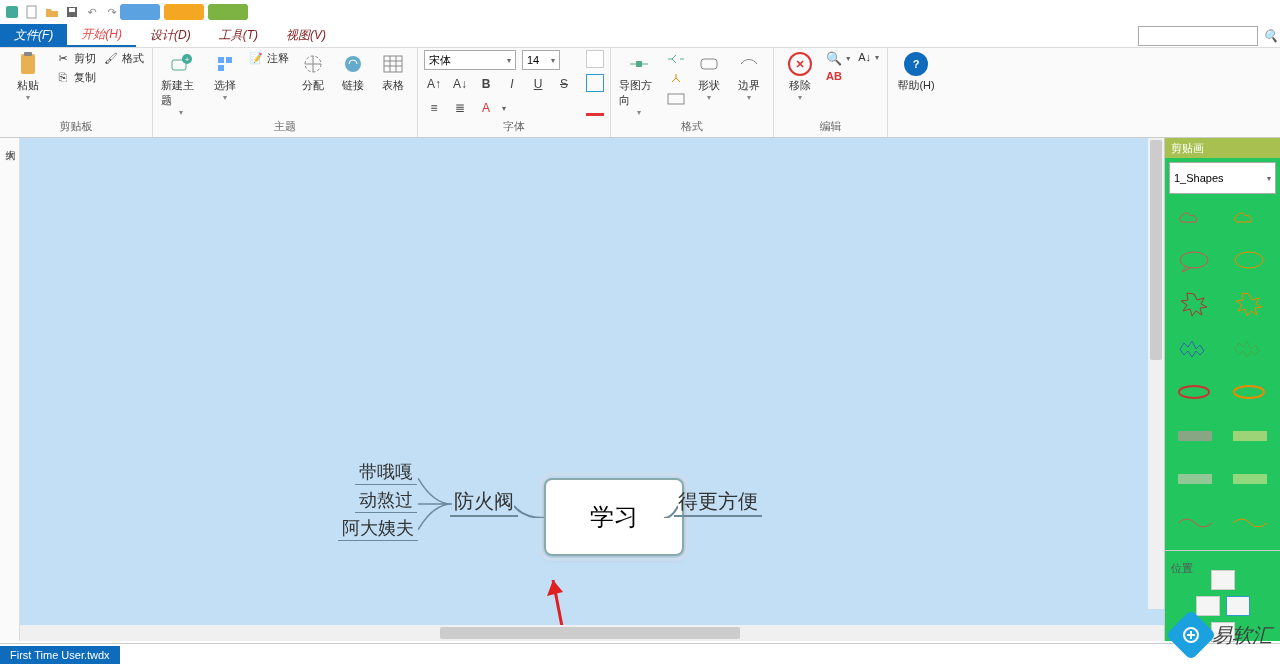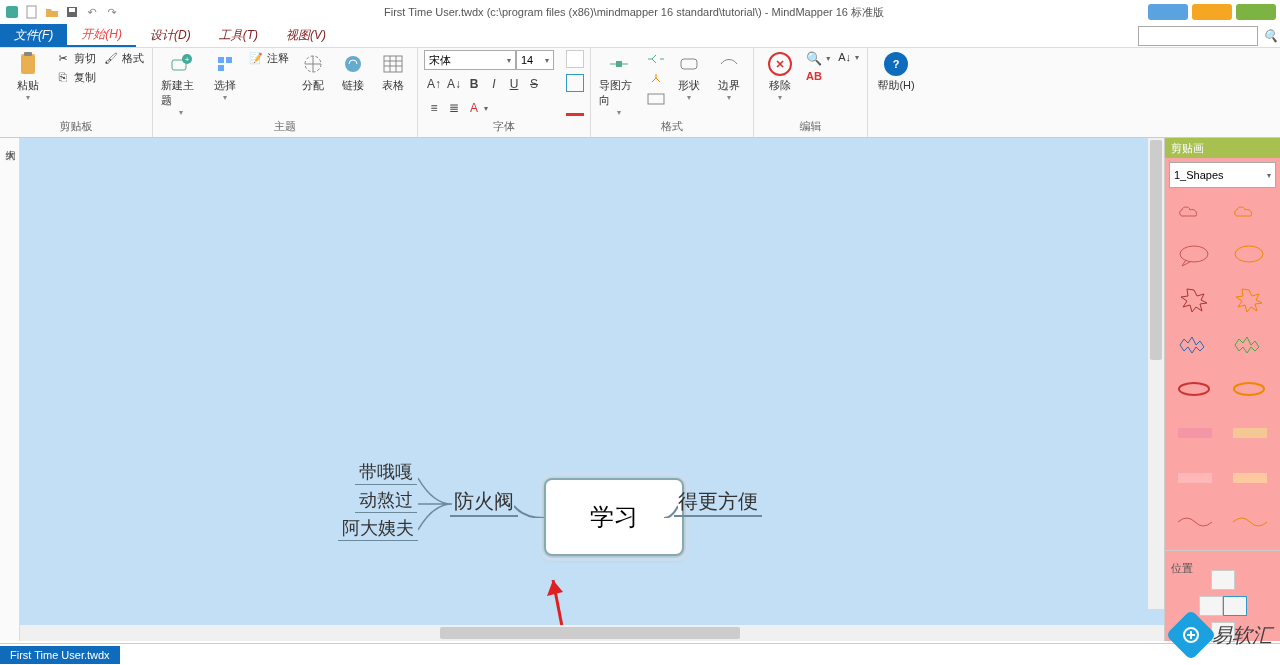--- a/index.html
+++ b/index.html
@@ -29,21 +29,21 @@
 .ribbon { height: 90px; background: #fafafa; border-bottom: 1px solid #ccc; display: flex; }
 .rgroup { border-right: 1px solid #ddd; padding: 2px 6px; display: flex; flex-direction: column; }
 .rgroup-body { flex: 1; display: flex; align-items: flex-start; gap: 4px; }
 .rgroup-label { height: 16px; font-size: 11px; color: #666; text-align: center; }
 .rbtn-lg { display: flex; flex-direction: column; align-items: center; justify-content: center; width: 44px; font-size: 11px; color: #333; cursor: pointer; padding: 2px; }
 .rbtn-lg .ic { width: 24px; height: 24px; margin-bottom: 2px; display:flex;align-items:center;justify-content:center; }
 .rbtn-lg .dd { font-size: 8px; color: #888; }
 .rbtn-sm { display: flex; align-items: center; gap: 4px; font-size: 11px; color: #333; cursor: pointer; padding: 1px 2px; }
 .rbtn-sm .ic { width: 14px; height: 14px; display:flex;align-items:center;justify-content:center; }
 .vstack { display: flex; flex-direction: column; gap: 2px; }
-.hstack { display: flex; align-items: center; gap: 0; }
+.hstack { display: flex; align-items: center; gap: 6px; }
 .font-combo { width: 92px; height: 20px; border: 1px solid #aaa; font-size: 11px; padding: 0 4px; background: #fff; display:flex;align-items:center;justify-content:space-between; }
 .size-combo { width: 38px; height: 20px; border: 1px solid #aaa; font-size: 11px; padding: 0 4px; background: #fff; display:flex;align-items:center;justify-content:space-between; }
 .fmt-btn { width: 20px; height: 20px; display: flex; align-items: center; justify-content: center; font-size: 12px; color: #444; cursor: pointer; }
 .fmt-btn.bold { font-weight: bold; }
 .fmt-btn.italic { font-style: italic; }
 .fmt-btn.underline { text-decoration: underline; }
 .fmt-btn.strike { text-decoration: line-through; }
 .sq { width: 18px; height: 18px; border: 1px solid #ccc; }
 .layout-ic { width: 22px; height: 18px; display:flex;align-items:center;justify-content:center;color:#5a8; }
 .circle-red { width: 24px; height: 24px; border: 2px solid #d33; border-radius: 50%; display:flex;align-items:center;justify-content:center;color:#d33;font-weight:bold; }
@@ -58,23 +58,23 @@
 .hscroll .thumb { width: 300px; height: 12px; background: #ccc; margin: 2px 0 0 420px; border-radius: 2px; }
 .vscroll { width: 16px; background: #f0f0f0; position: absolute; right: 0; top: 0; bottom: 16px; }
 .vscroll .thumb { width: 12px; height: 220px; background: #ccc; margin: 2px 0 0 2px; border-radius: 2px; }
 
 
 .node-center { position: absolute; left: 524px; top: 340px; width: 140px; height: 78px; background: #fff; border: 2px solid #8aa; border-radius: 8px; display: flex; align-items: center; justify-content: center; font-size: 24px; box-shadow: 0 2px 6px rgba(0,0,0,0.15); outline: 3px solid #cde; outline-offset: 2px;}
 .node-text { position: absolute; font-size: 20px; color: #333; }
 .arrow-red { position: absolute; left: 525px; top: 430px; }
 
 
-.rpanel { width: 116px; background: #fca5a5; border-left: 1px solid #ccc; display: flex; flex-direction: column; }
+.rpanel { width: 116px; background: #22c55e; border-left: 1px solid #ccc; display: flex; flex-direction: column; }
 .rp-header { height: 20px; background: #a8c050; color: #fff; font-size: 11px; display: flex; align-items: center; padding: 0 6px; }
-.rp-combo { height: 26px; border: 1px solid #aaa; margin: 4px; font-size: 11px; display:flex;align-items:center;justify-content:space-between;padding:0 4px; background:#fff; }
+.rp-combo { height: 32px; border: 1px solid #aaa; margin: 4px; font-size: 11px; display:flex;align-items:center;justify-content:space-between;padding:0 4px; background:#fff; }
 .rp-shapes { flex: 1; display: grid; grid-template-columns: 1fr 1fr; gap: 4px; padding: 4px; overflow: hidden; }
 .rp-shape { height: 32px; display:flex;align-items:center;justify-content:center; cursor: pointer; }
 .rp-pos-header { height: 20px; border-top: 1px solid #ccc; font-size: 11px; padding: 10px 6px; color: #555; }
 .rp-pos-body { height: 70px; display:flex;align-items:center;justify-content:center;gap:8px; }
 .rp-pos-ic { width: 24px; height: 20px; border: 1px solid #ccc; background:#f5f5f5; }
 
 
 .statusbar { position: absolute; bottom: 0; left: 0; right: 0; height: 22px; background: #fff; border-top: 1px solid #ccc; display: flex; align-items: center; }
 .status-tab { background: #0f6cbd; color: #fff; font-size: 11px; padding: 2px 10px; height: 18px; display:flex;align-items:center; }
 
@@ -107,21 +107,20 @@
       </span>
     <span class="qat-icon">
         <svg width="14" height="14">
           <rect x="2" y="2" width="10" height="10" fill="#666"></rect>
           <rect x="4" y="3" width="6" height="4" fill="#fff"></rect>
         </svg>
       </span>
     <span class="qat-icon">↶</span>
     <span class="qat-icon">↷</span>
   </div>
-  <div class="title-text">First Time User.twdx (c:\program files (x86)\mindmapper 16 standard\tutorial\) - MindMapper 16 标准版</div>
   <div class="win-btns">
     <div class="win-btn wb-blue"></div>
     <div class="win-btn wb-orange"></div>
     <div class="win-btn wb-green"></div>
   </div>
 </div>
 
 <div class="menubar">
   <div class="menu-tab file">文件(F)</div>
   <div class="menu-tab active">开始(H)</div>

